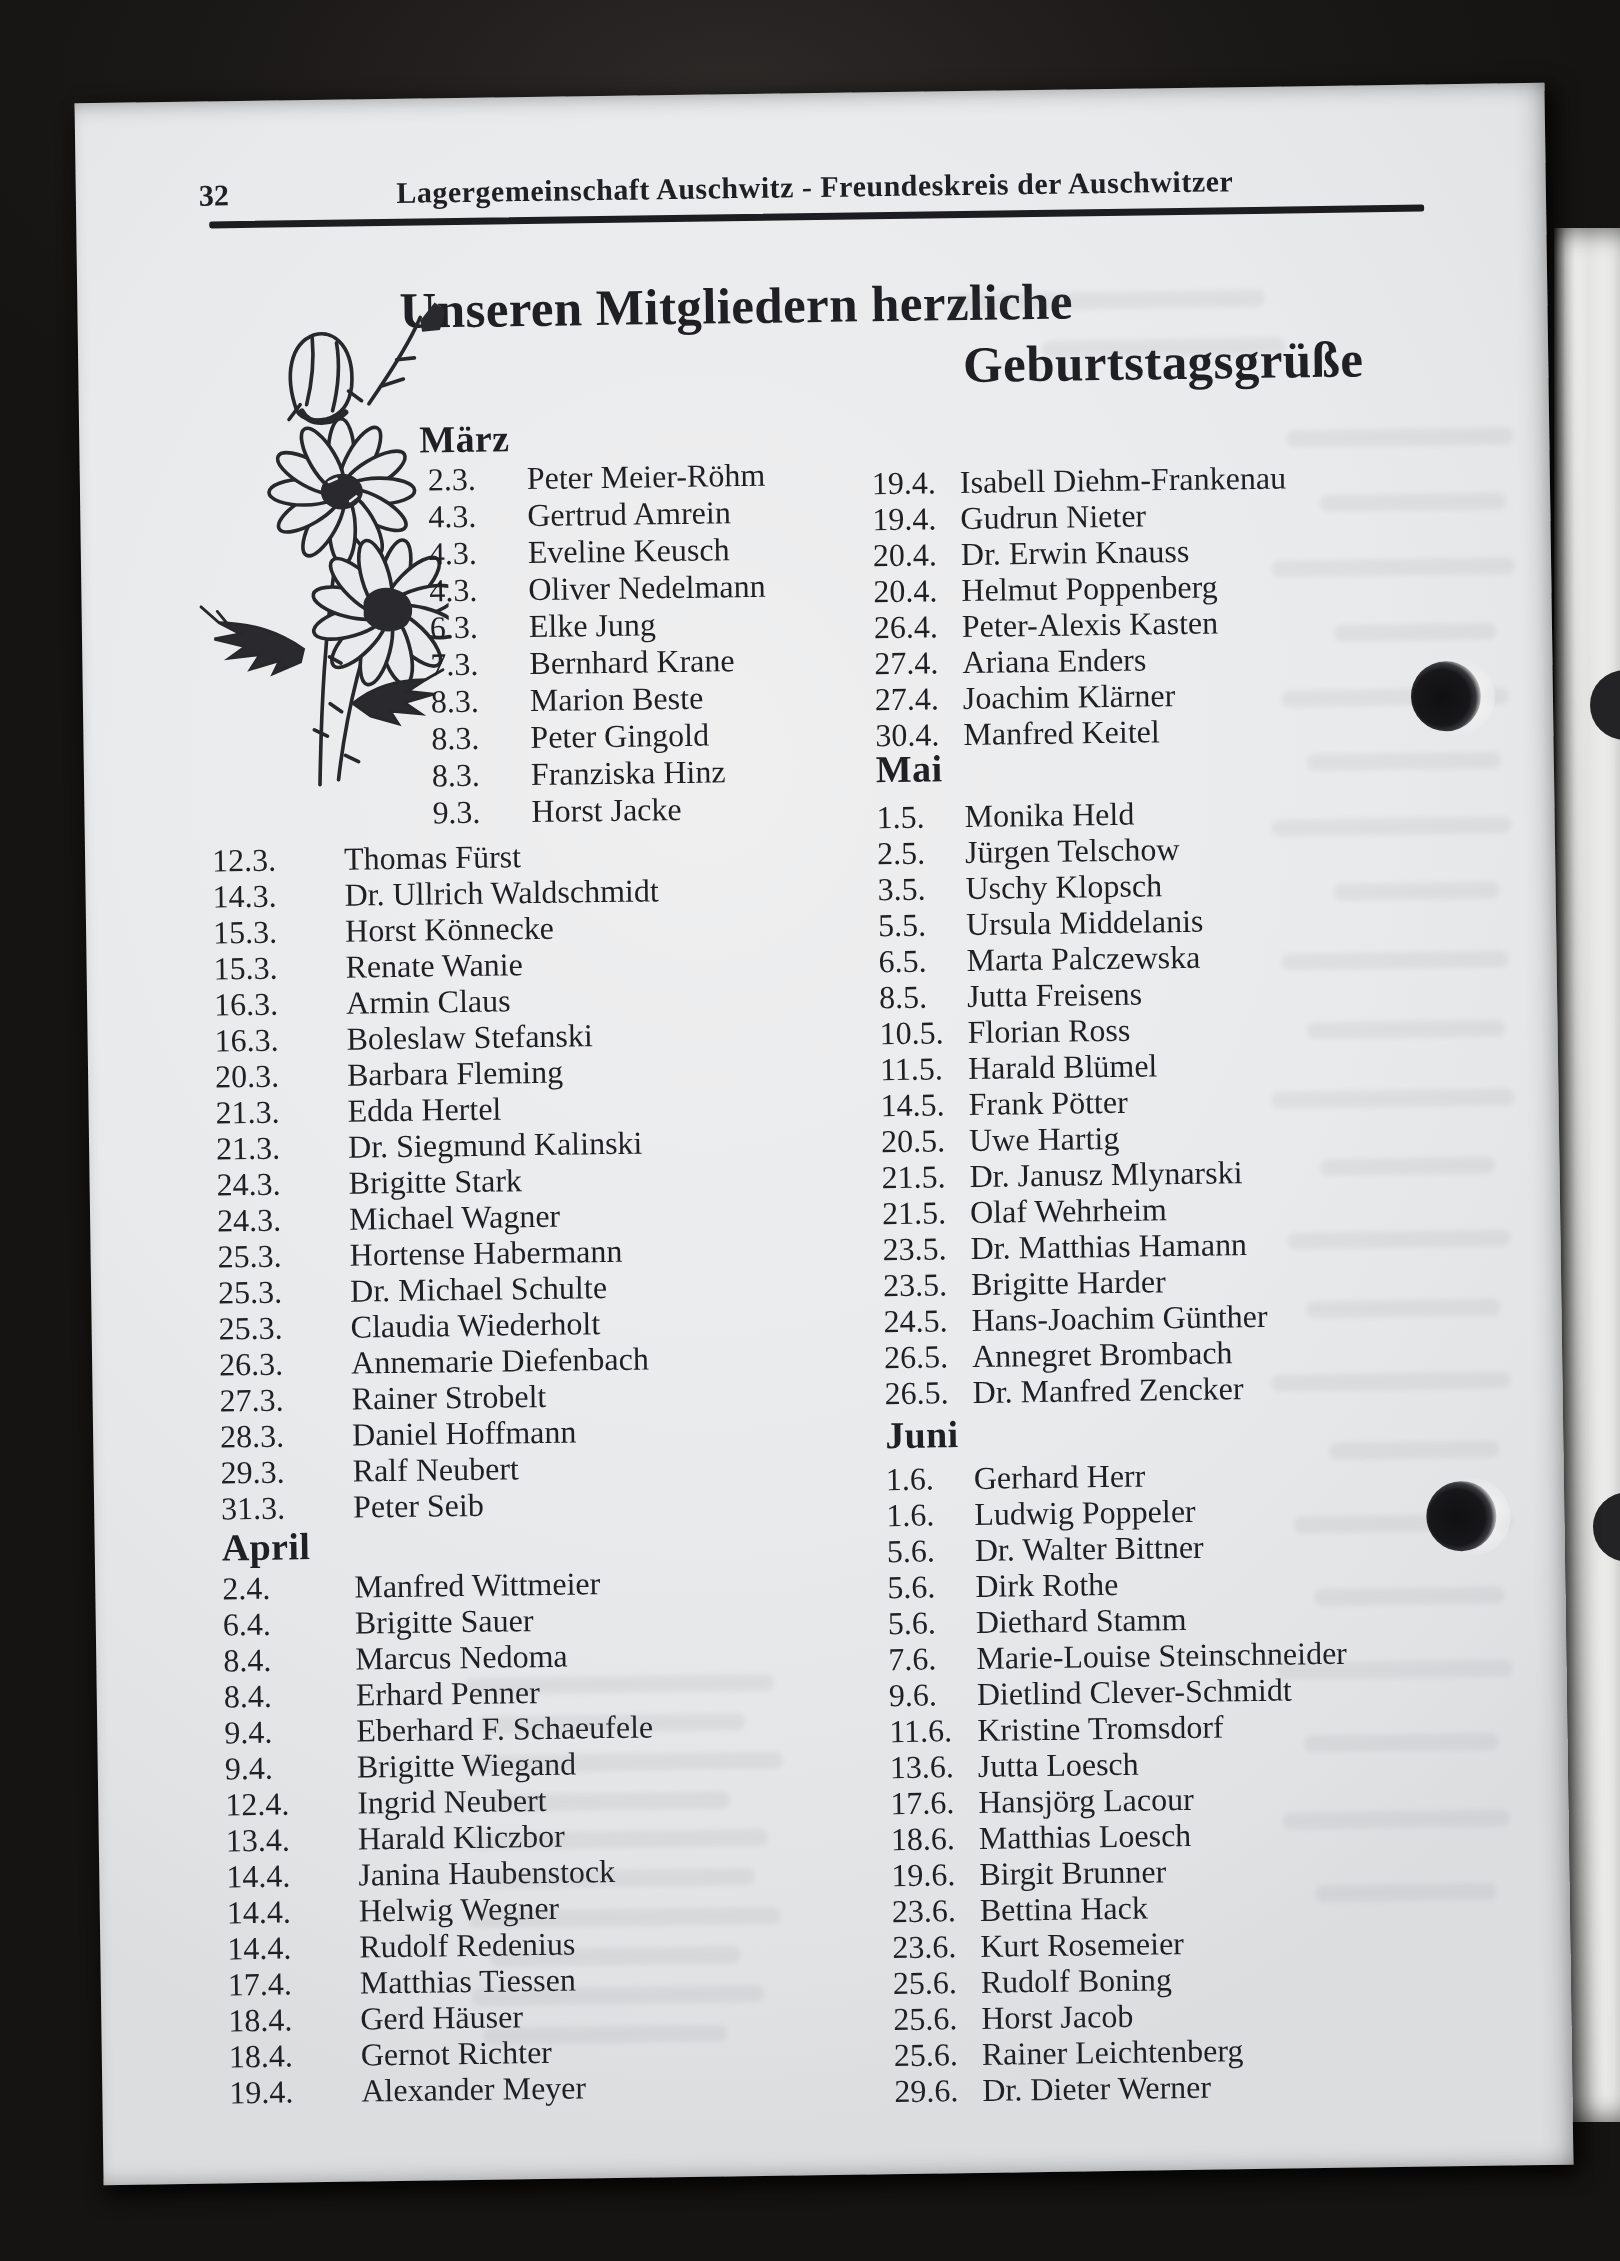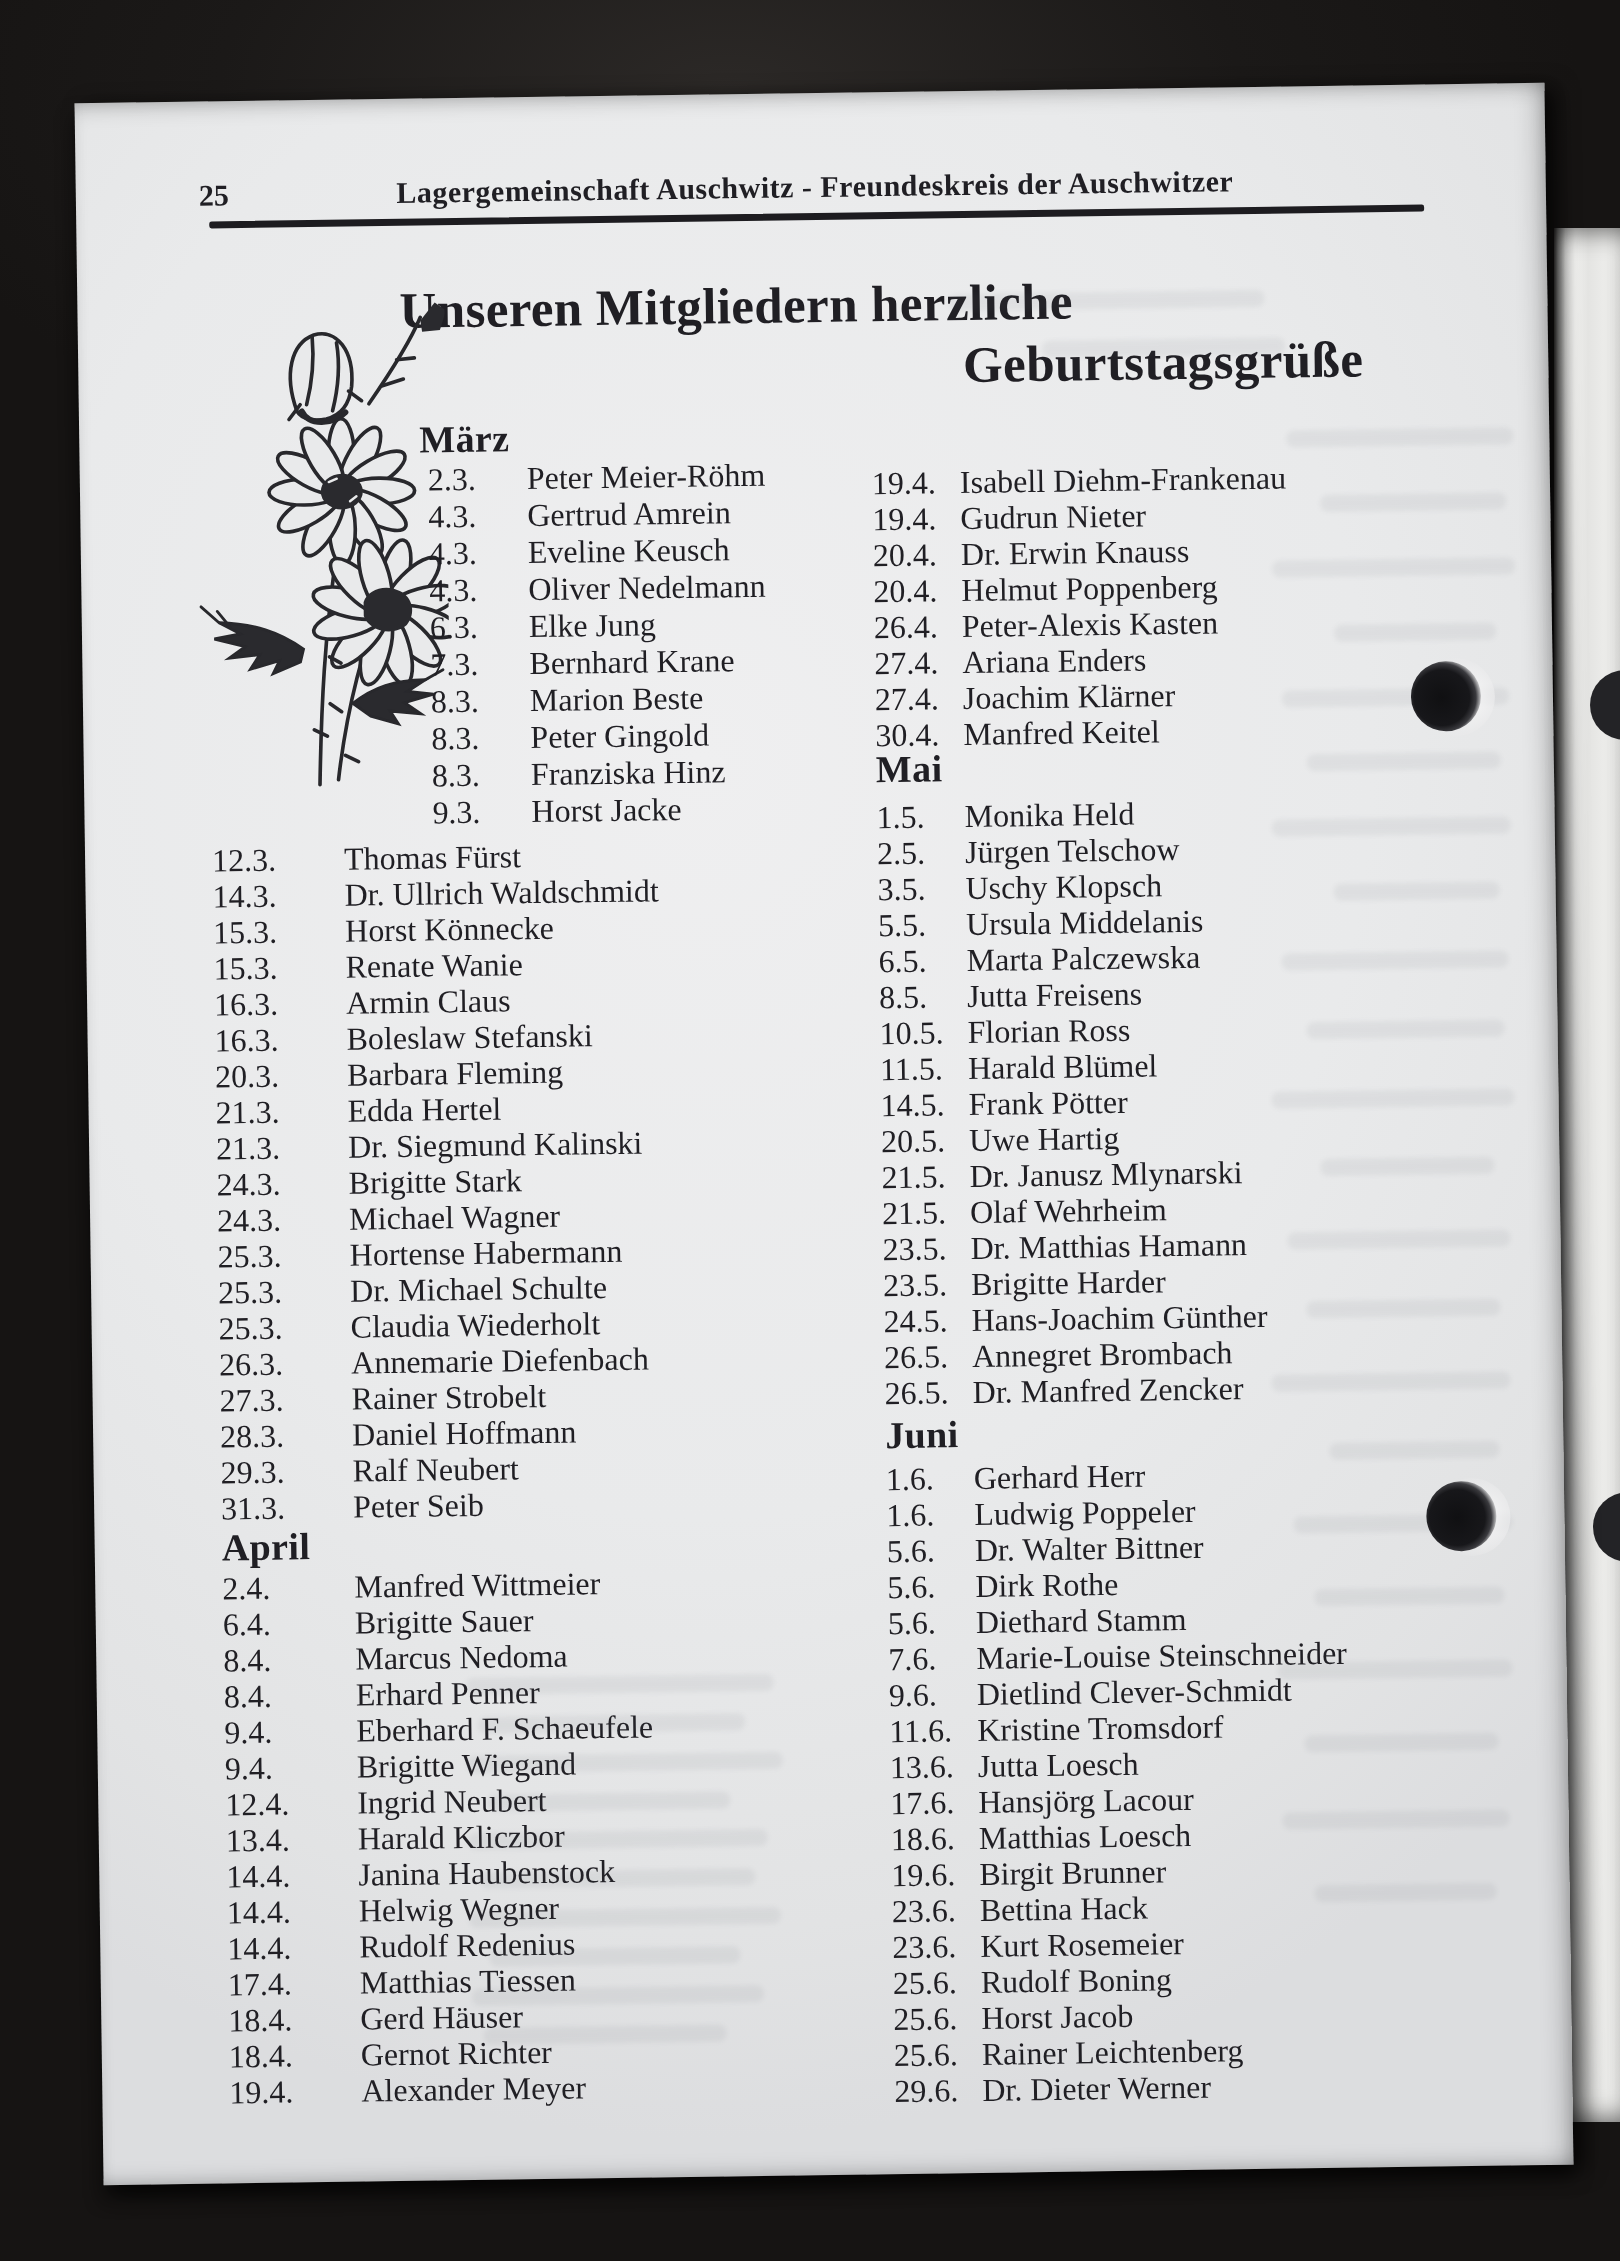--- a/index.html
+++ b/index.html
@@ -101,21 +101,21 @@
 </head>
 <body>
 
 <div class="scan-bg"></div>
 <div class="page-under"></div>
 <div class="hole-edge hole-edge-1"></div>
 <div class="hole-edge hole-edge-2"></div>
 
 <div class="page">
 
-  <div class="hdr-num">25</div>
+  <div class="hdr-num">32</div>
   <div class="hdr-title">Lagergemeinschaft Auschwitz - Freundeskreis der Auschwitzer</div>
   <div class="hdr-rule"></div>
 
   <div class="title-1">Unseren Mitgliedern herzliche</div>
   <div class="title-2">Geburtstagsgrüße</div>
 
   <svg class="flower" viewBox="0 0 330 625" fill="none" stroke="#28282c" stroke-width="4.5" stroke-linecap="round">
 
     <path d="M168 620 C171 520 176 440 193 330"></path>
     <path d="M191 614 C203 520 228 440 250 386"></path>

